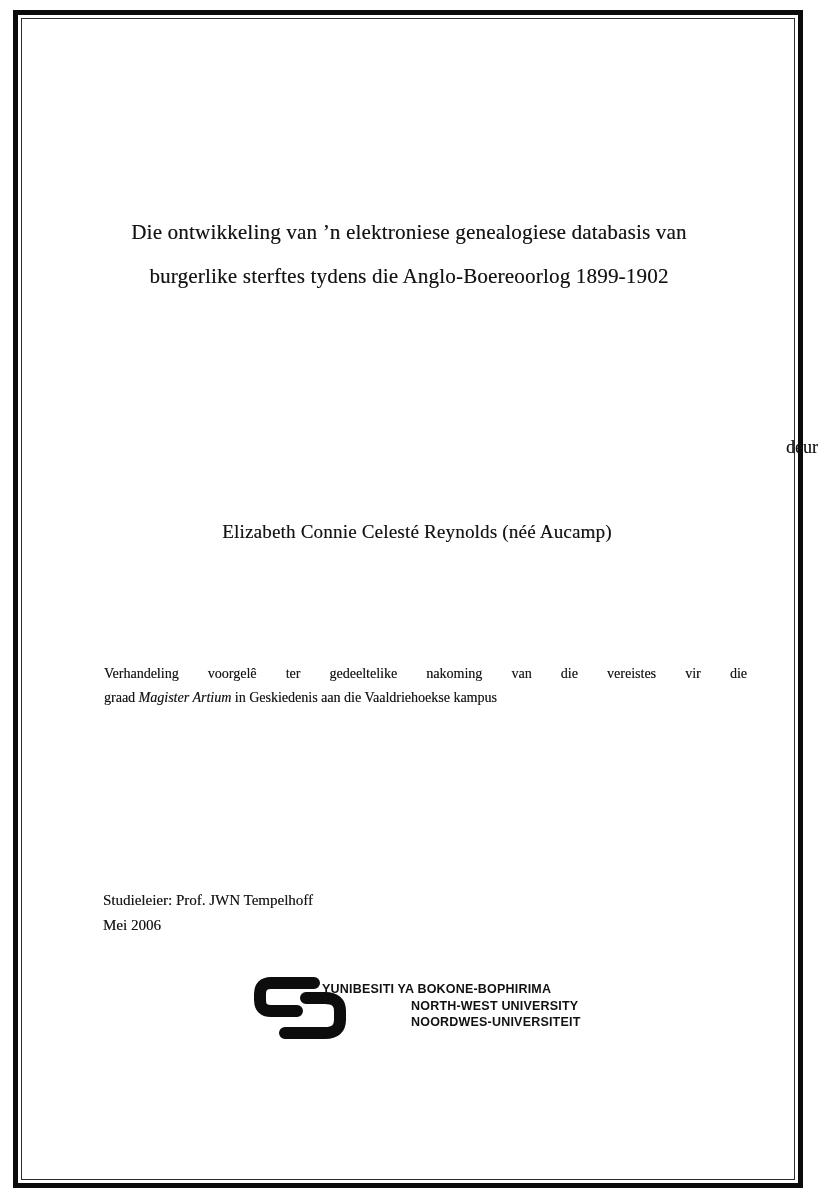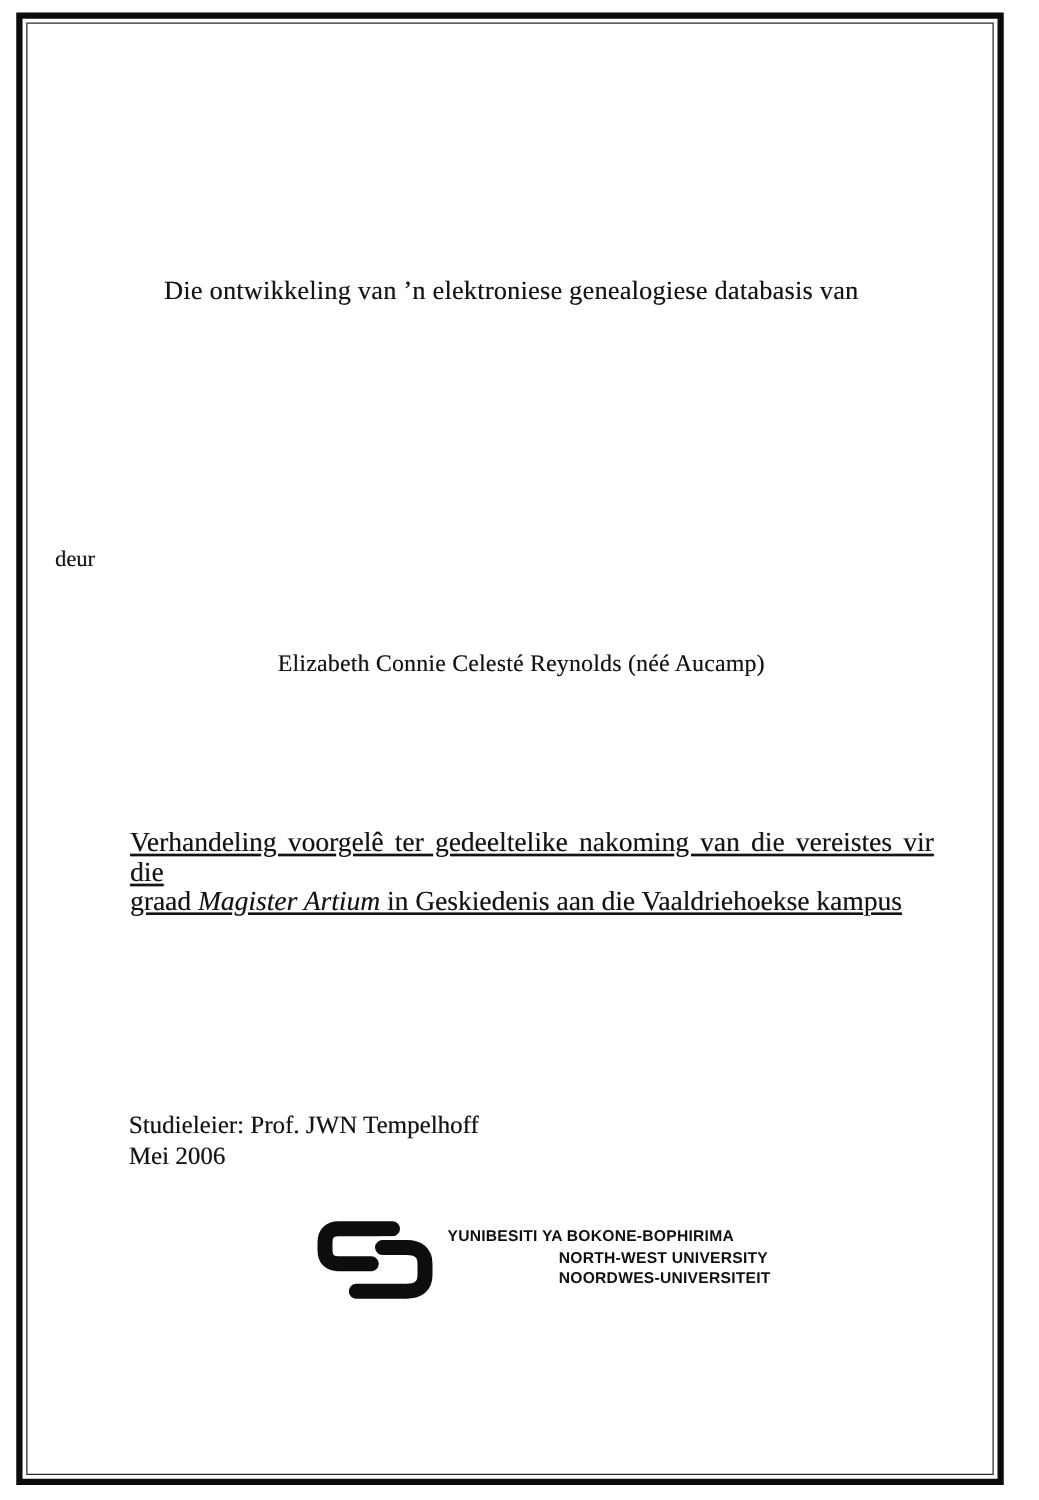--- a/index.html
+++ b/index.html
@@ -34,49 +34,48 @@
     left: 60px; right: 60px; top: 210px;
     text-align: center;
     font-size: 21px;
     line-height: 44px;
     letter-spacing: 0.2px;
     white-space: nowrap;
   }
   .byline {
     position: absolute;
     left: 0; right: 0; top: 437px;
-    text-align: left;
+    text-align: right;
     font-size: 18px;
     padding-left: 44px;
   }
   .author {
     position: absolute;
     left: 0; right: 0; top: 521px;
     text-align: center;
     font-size: 19px;
     letter-spacing: 0.2px;
     padding-left: 16px;
   }
   .declaration {
     position: absolute;
     left: 104px; top: 662px;
     width: 643px;
-    font-size: 22px;
+    font-size: 14px;
     line-height: 23.5px;
-    text-decoration: underline;
   }
   .decl-line-1 {
     text-align: justify;
     text-align-last: justify;
   }
   .degree-italic { font-style: italic; }
   .supervisor-block {
     position: absolute;
     left: 103px; top: 888px;
-    font-size: 20px;
+    font-size: 15px;
     line-height: 25px;
   }
   .logo {
     position: absolute;
     left: 0; top: 0;
   }
   .logo-mark {
     position: absolute;
     left: 254px; top: 977px;
     overflow: visible;
@@ -84,34 +83,34 @@
   .logo-text {
     position: absolute;
     left: 322px; top: 981px;
     font-family: "Liberation Sans", sans-serif;
     font-weight: 700;
     font-size: 12.5px;
     line-height: 16.5px;
     letter-spacing: 0.2px;
     color: #111111;
     white-space: nowrap;
-    margin-left: 36px;
   }
   .logo-text .indented { margin-left: 41px; padding-left: 48px; }
 </style>
 </head>
 <body>
 
 <div class="page">
 
   <div class="frame-outer"></div>
   <div class="frame-inner"></div>
 
   <div class="thesis-title serif-text">
     <div>Die ontwikkeling van ’n elektroniese genealogiese databasis van</div>
+    <div>burgerlike sterftes tydens die Anglo-Boereoorlog 1899-1902</div>
   </div>
 
   <div class="byline serif-text">deur</div>
 
   <div class="author serif-text">Elizabeth Connie Celesté Reynolds (néé Aucamp)</div>
 
   <div class="declaration serif-text">
     <div class="decl-line-1">Verhandeling voorgelê ter gedeeltelike nakoming van die vereistes vir die</div>
     <div><span>graad </span><span class="degree-italic">Magister Artium</span><span> in Geskiedenis aan die Vaaldriehoekse kampus</span></div>
   </div>

